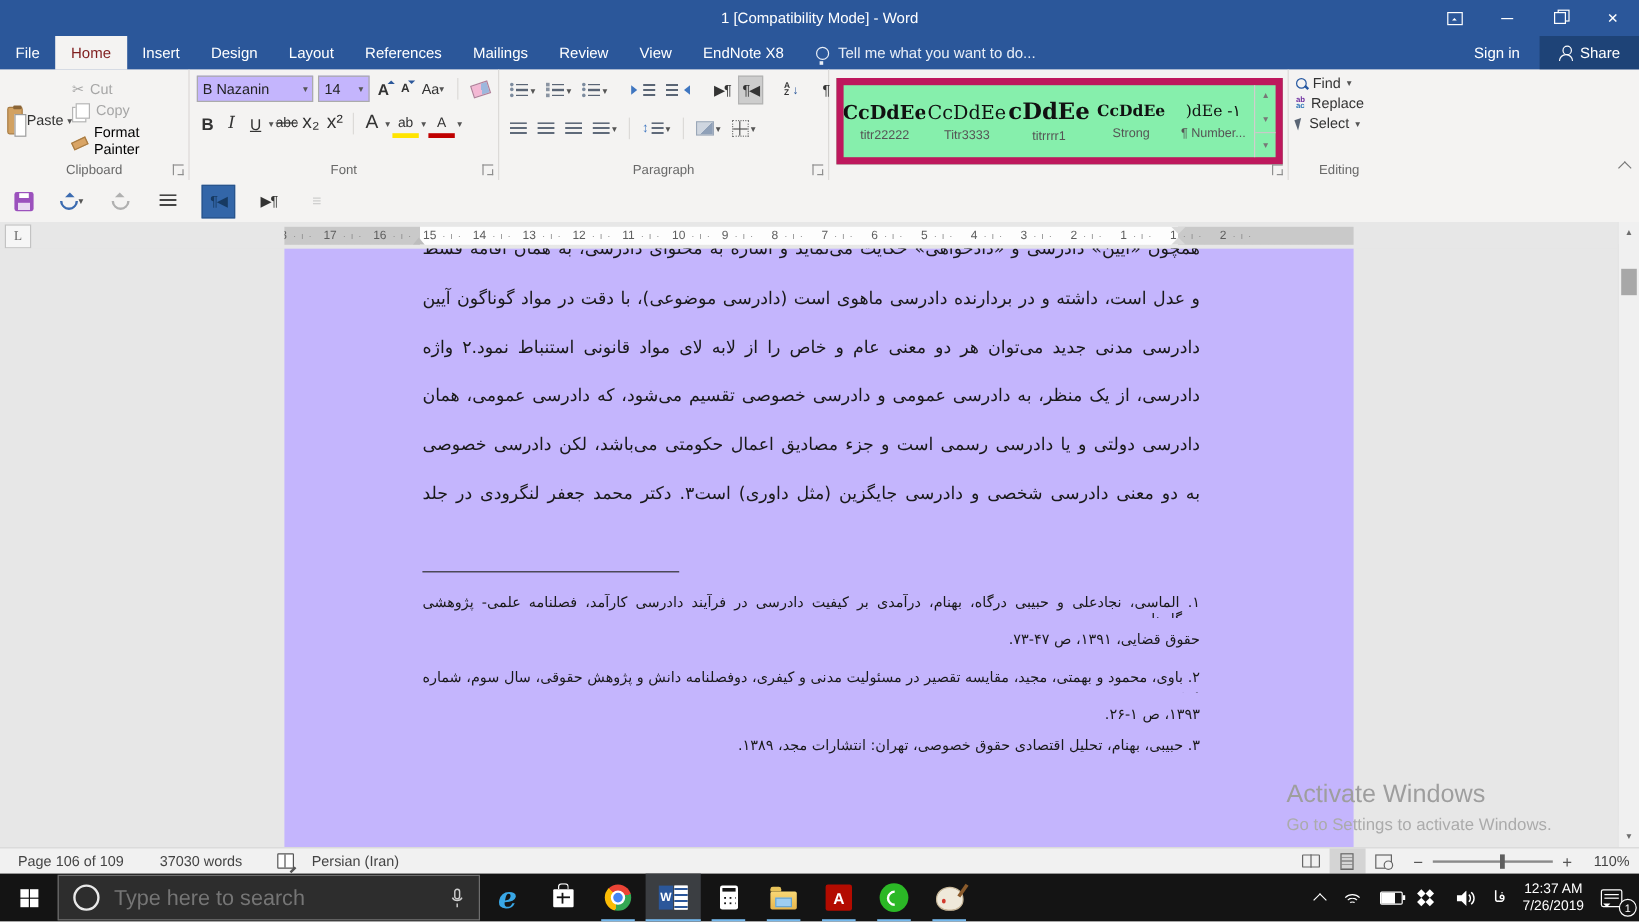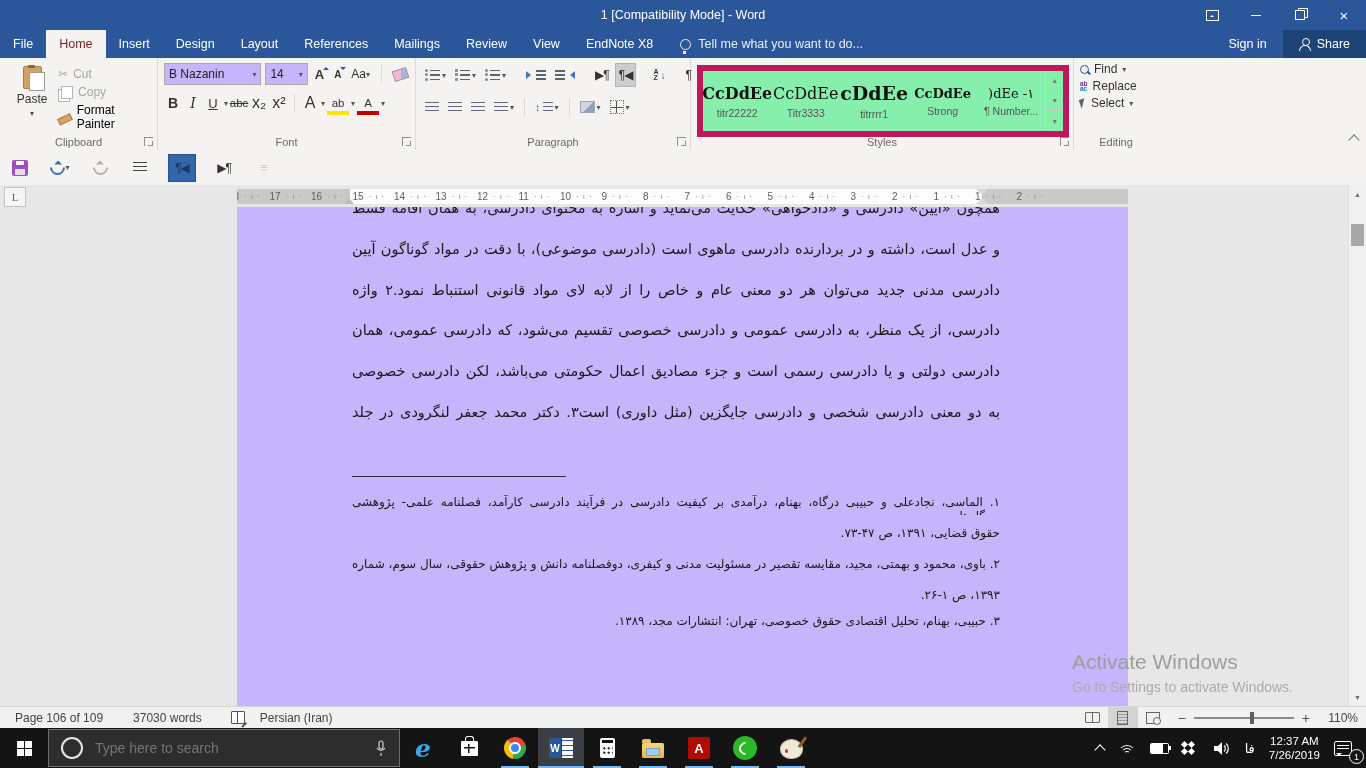--- a/index.html
+++ b/index.html
@@ -32,21 +32,21 @@
   #ribbon{position:absolute;top:58px;left:0;right:0;height:92px;background:#f4f3f2;border-bottom:1px solid #d5d3d1;display:flex;}
   .rgroup{position:relative;border-right:1px solid #dcdad8;height:100%;box-sizing:border-box;padding:5px 4px 16px 6px;}
   .glabel{position:absolute;bottom:2px;left:0;right:0;text-align:center;font-size:11px;color:#696969;}
   .launcher{position:absolute;bottom:4px;right:4px;width:8px;height:8px;border-top:1px solid #8f8f8f;border-left:1px solid #8f8f8f;}
   .launcher::after{content:"";position:absolute;right:0;bottom:0;width:4px;height:4px;border-right:1.5px solid #8f8f8f;border-bottom:1.5px solid #8f8f8f;}
   .rtext{font-size:12px;color:#333;}
   .dis{color:#a6a6a6;}
   .arrow{font-size:8px;color:#555;}
   
   .g-clip{width:158px;display:flex;}
-  .pastebtn{width:54px;display:flex;flex-direction:column;align-items:center;gap:3px;padding-top:3px;}
+  .pastebtn{width:54px;display:flex;flex-direction:row;align-items:center;gap:3px;padding-top:3px;}
   .ic-paste{width:17px;height:21px;background:#d2a263;border:1px solid #a87c44;border-radius:2px;position:relative;}
   .ic-paste::before{content:"";position:absolute;top:-2px;left:4px;width:7px;height:3px;background:#8a6436;border-radius:1px;}
   .ic-paste::after{content:"";position:absolute;top:5px;left:5px;right:-4px;bottom:-3px;background:#fff;border:1px solid #9c9c9c;}
   .clipcol{display:flex;flex-direction:column;gap:4px;padding-top:4px;}
   .smallbtn{display:flex;align-items:center;gap:5px;font-size:12px;}
   .ic-scissors{font-size:12px;color:#a6a6a6;}
   .ic-copy{width:10px;height:11px;border:1px solid #b5b5b5;background:#fff;box-shadow:-3px 3px 0 -1px #fff,-3px 3px 0 0 #b5b5b5;margin-left:3px;}
   .ic-fp{width:12px;height:5px;background:#d9a465;border:1px solid #a87c44;transform:rotate(-25deg);margin-top:4px;}
   
   .g-font{width:258px;}
@@ -179,21 +179,21 @@
   .zthumb{position:absolute;left:56%;top:-5px;width:4px;height:12px;background:#5f5f5f;}
   .zsign{font-size:14px;color:#555;}
   .zoomval{width:38px;text-align:right;padding-right:8px;}
   
   #taskbar{position:absolute;top:728px;left:0;right:0;height:40px;background:#141414;display:flex;align-items:center;color:#fff;}
   .tstart{width:48px;height:40px;display:flex;align-items:center;justify-content:center;}
   .winlogo{display:grid;grid-template-columns:7px 7px;grid-template-rows:7px 7px;gap:1px;}
   .winlogo span{background:#fff;}
   .tsearch{width:352px;height:38px;background:#2d2d2d;border:1px solid #6e6e6e;box-sizing:border-box;display:flex;align-items:center;gap:10px;padding:0 12px;}
   .cortana{width:18px;height:18px;border:2.5px solid #e8e8e8;border-radius:50%;flex-shrink:0;}
-  .tsearch input{flex:1;background:transparent;border:none;outline:none;color:#a6a6a6;font-size:14px;font-family:"Liberation Sans",sans-serif;}
+  .tsearch input{flex:1;background:transparent;border:none;outline:none;color:#a6a6a6;font-size:18px;font-family:"Liberation Sans",sans-serif;}
   .tapp{width:46px;height:40px;display:flex;align-items:center;justify-content:center;position:relative;}
   .tapp.open::after{content:"";position:absolute;bottom:0;left:9px;right:9px;height:2px;background:#76b9ed;}
   .tapp.active{background:#3b3e42;}
   .tapp.active::after{left:0;right:0;}
   .ic-edge{font-family:"DejaVu Serif",serif;font-style:italic;font-weight:bold;font-size:25px;color:#39a7e6;line-height:1;}
   .ic-store{width:17px;height:15px;background:#fff;border-radius:1px;position:relative;}
   .ic-store::before{content:"";position:absolute;top:-5px;left:4px;width:7px;height:4px;border:1.5px solid #fff;border-bottom:none;border-radius:3px 3px 0 0;}
   .ic-store::after{content:"";position:absolute;inset:3px;background:
     linear-gradient(#141414,#141414) center/1.5px 100% no-repeat,
     linear-gradient(#141414,#141414) center/100% 1.5px no-repeat;}
@@ -468,21 +468,20 @@
       <div class="scard s4">
         <span class="prev">)dEe -١</span>
         <span class="sname">¶ Number...</span>
       </div>
       <div class="sscroll">
         <span>▲</span>
         <span>▼</span>
         <span class="more">▼</span>
       </div>
     </div>
-    <div class="glabel">Styles</div>
     <div class="launcher"></div>
   </div>
 
   <div class="rgroup g-edit">
     <div class="erow">
       <span class="ic-find"></span>
       <span>Find</span>
       <span class="arrow">▾</span>
     </div>
     <div class="erow">

